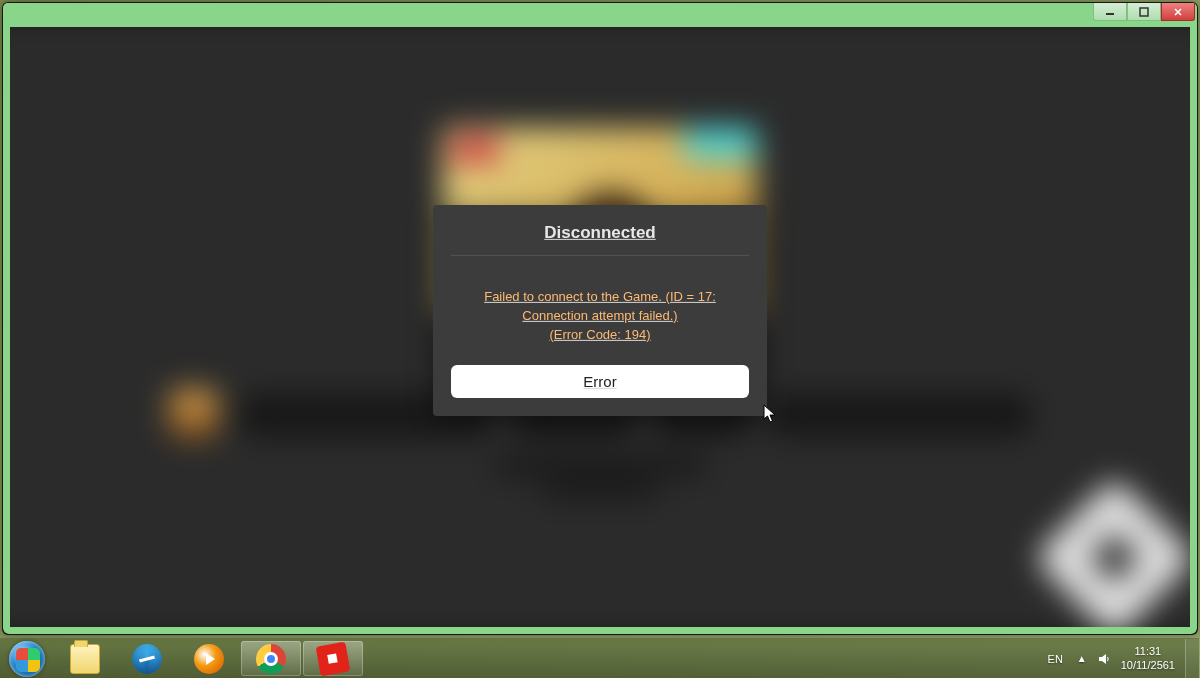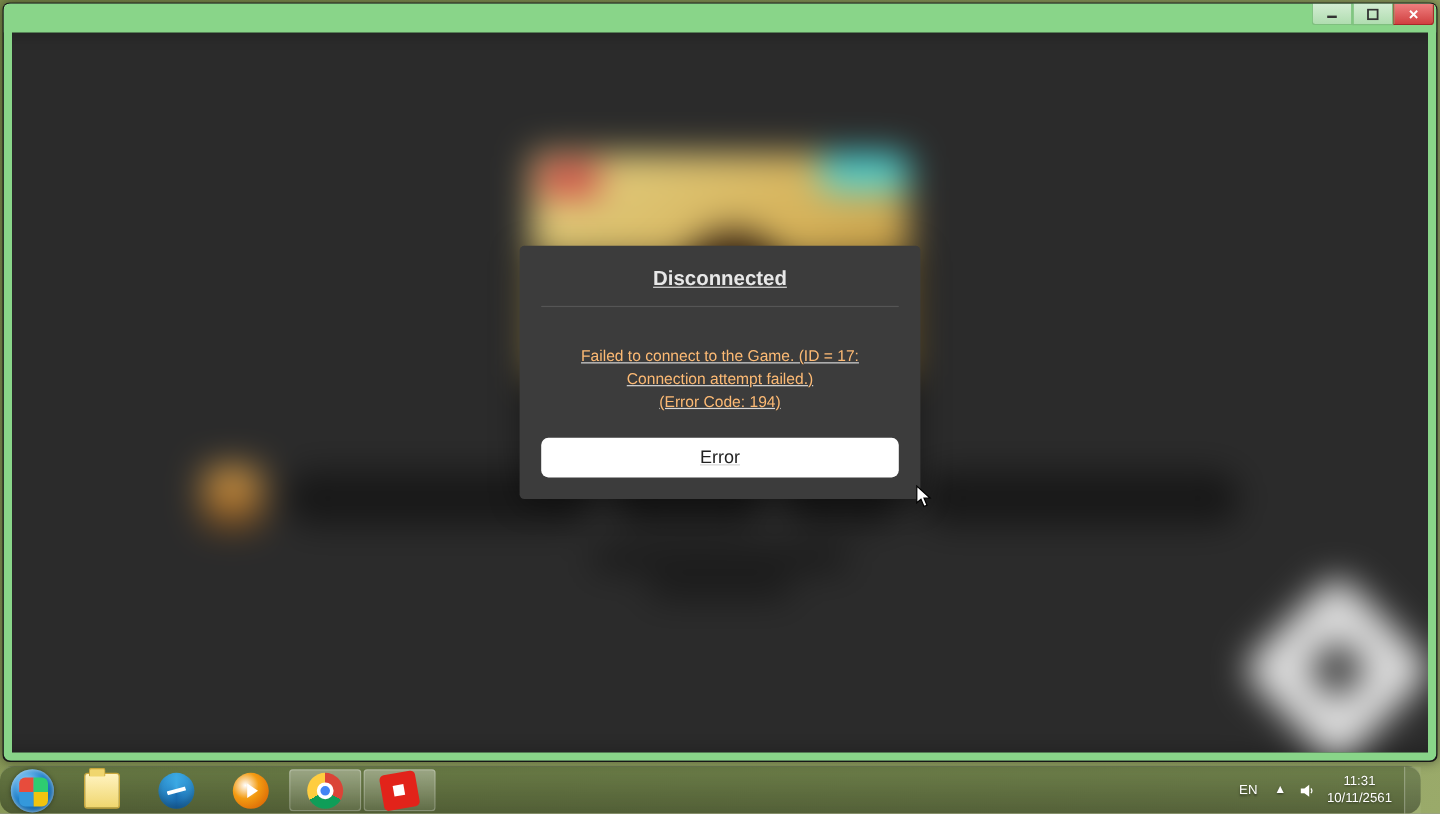--- a/index.html
+++ b/index.html
@@ -212,28 +212,27 @@
   .cursor {
     position: absolute;
     left: 763px; top: 404px;
     width: 14px; height: 20px;
     z-index: 50;
   }
 
   
   .taskbar {
     position: absolute;
-    left: 0; right: 16px; bottom: 0;
+    left: 0; right: 1px; bottom: 0;
     height: 40px;
     background: linear-gradient(rgba(60,80,40,.45), rgba(30,40,20,.55));
     backdrop-filter: blur(2px);
     display: flex;
     align-items: stretch;
     border-top: 1px solid rgba(255,255,255,.15);
-    border-radius: 12px;
   }
   .start-orb {
     width: 54px;
     display: flex; align-items: center; justify-content: center;
   }
   .orb {
     width: 36px; height: 36px;
     border-radius: 50%;
     background: radial-gradient(circle at 35% 30%, #8fd3ff 0%, #1e7fc9 45%, #094a82 100%);
     box-shadow: inset 0 0 4px rgba(255,255,255,.7), 0 0 4px rgba(0,0,0,.4);

